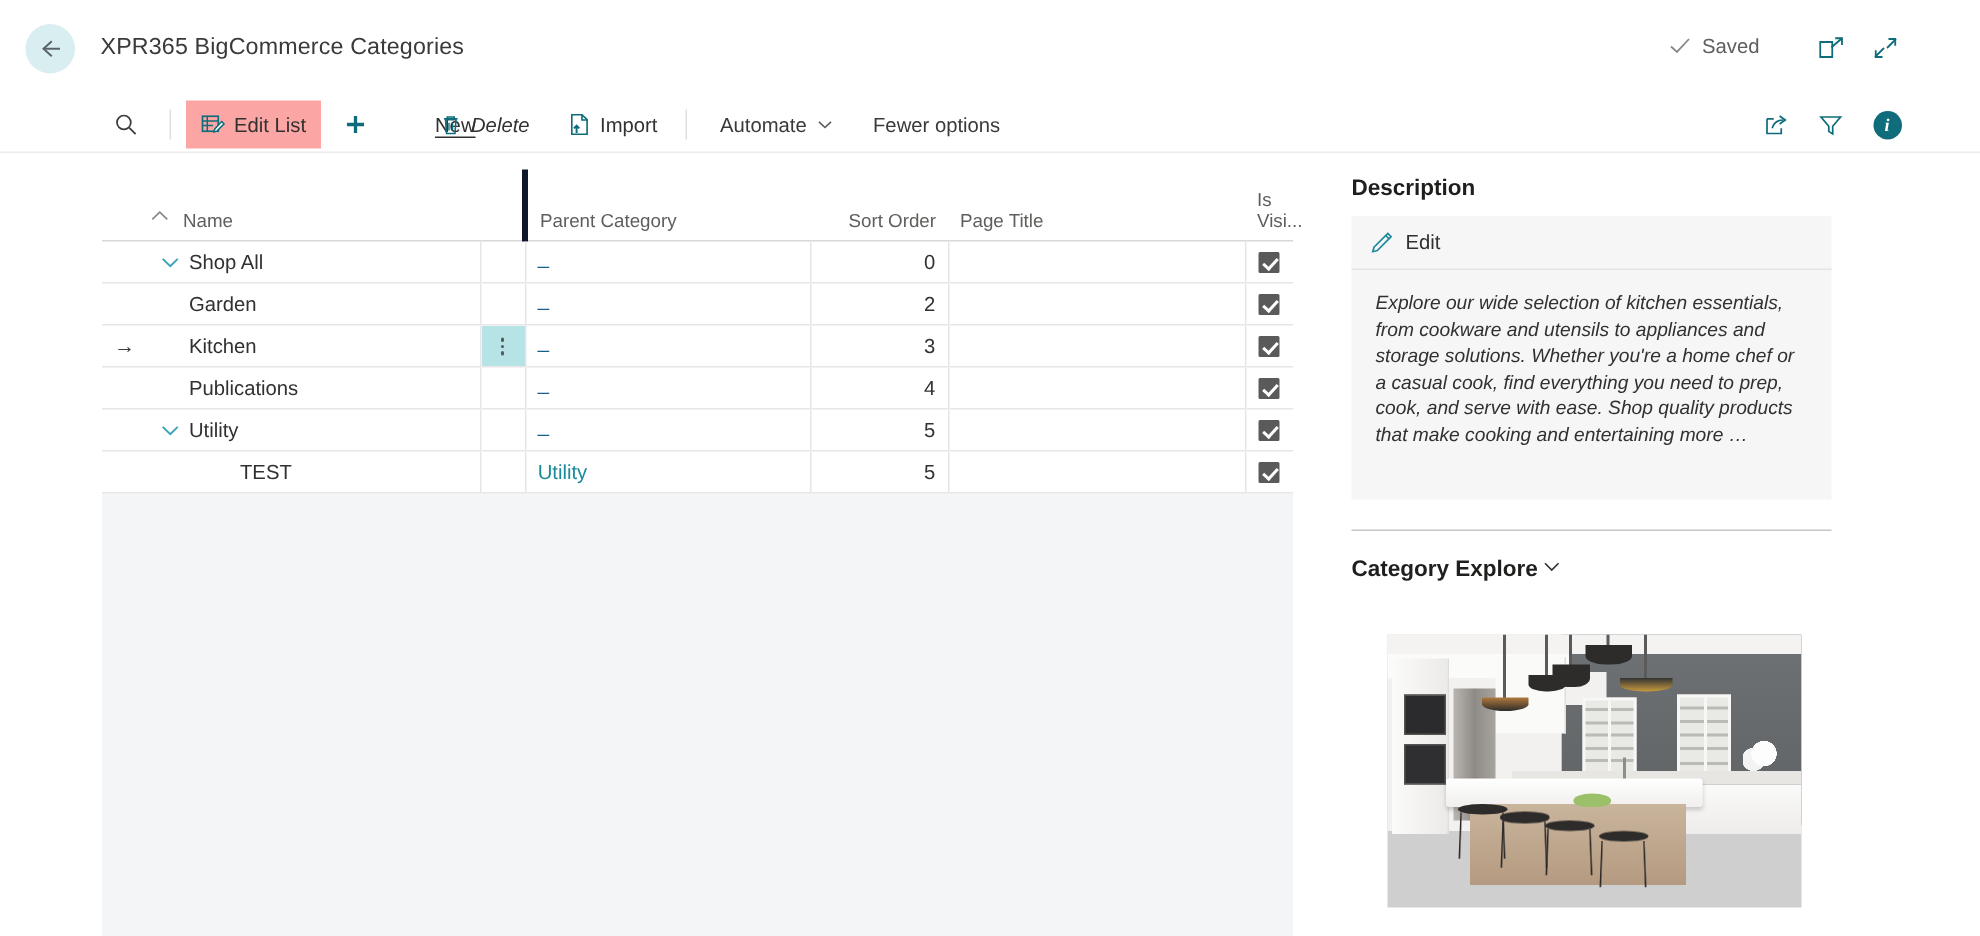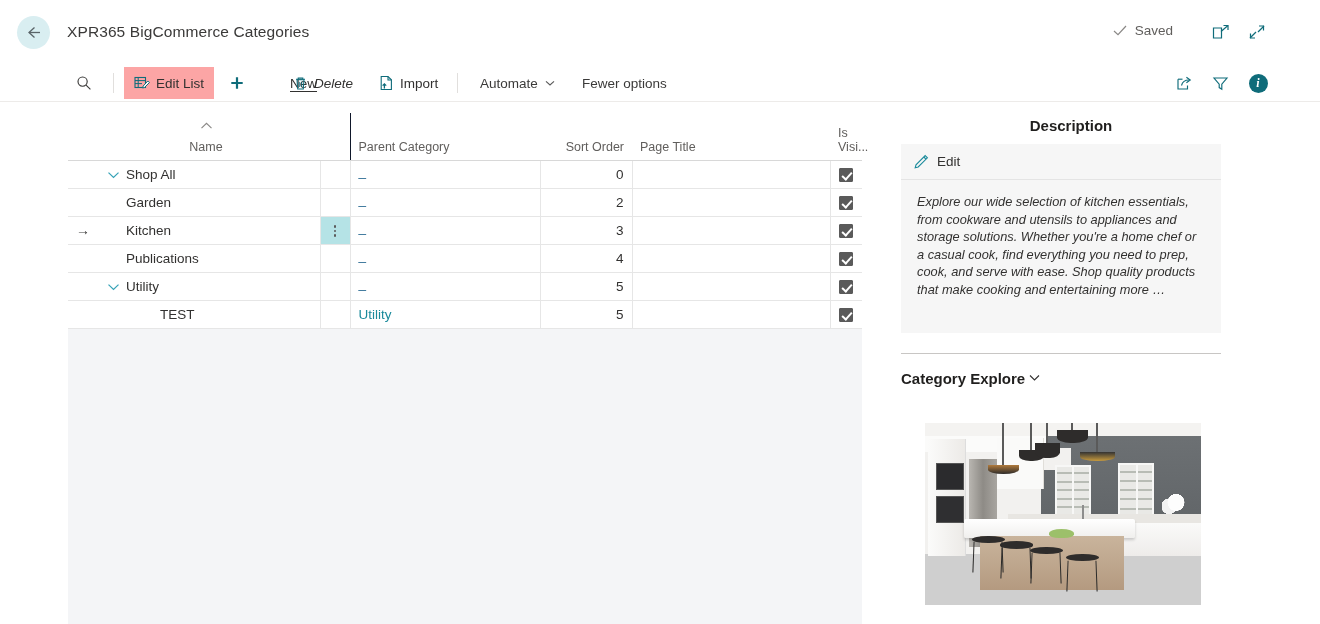--- a/index.html
+++ b/index.html
@@ -132,26 +132,26 @@
   td.c-dots { width: 30px; padding: 0; text-align: center;
               border-left: 1px solid #e6e6e6; }
   td.c-parent { width: 190px; border-left: 1px solid #e6e6e6; }
   td.c-sort { width: 92px; text-align: right; border-left: 1px solid #e6e6e6; }
   td.c-page { width: 198px; border-left: 1px solid #e6e6e6; }
   td.c-vis { width: 32px; text-align: center; border-left: 1px solid #e6e6e6; }
 
   th.h-sel { width: 24px; padding: 0; }
   th.h-name { width: 228px; padding-left: 22px; }
   th.h-dots { width: 30px; padding: 0; }
-  th.h-parent { width: 190px; border-left: 1px solid #0f172a; }
+  th.h-parent { width: 190px; border-left: 4px solid #0f172a; }
   th.h-sort { width: 92px; }
   th.h-page { width: 198px; }
   th.h-vis { width: 32px; padding: 0 4px 6px 4px; line-height: 14px; }
 
-  .hdr-name-inner { display: flex; align-items: center; gap: 9px; flex-direction: column; }
+  .hdr-name-inner { display: flex; gap: 9px; }
   .sort-caret { color: #8a8886; display: flex; }
 
   .name-cell { display: flex; align-items: center; height: 100%; }
   .tree-chev { width: 26px; display: flex; justify-content: center;
                align-items: center; color: #36a3b7; cursor: pointer; }
   .tree-spacer { width: 26px; }
   .name-text.lvl0 { padding-left: 0px; }
   .name-text.lvl1 { padding-left: 34px; }
 
   .row-arrow { color: #3b3a39; font-size: 14px; line-height: 1; }
@@ -180,21 +180,20 @@
   }
 
   
   .factbox {
     position: absolute; left: 901px; top: 113px; width: 340px; height: 511px;
     background: #ffffff;
   }
   .fb-title {
     font-size: 15px; font-weight: bold; color: #201f1e;
     margin: 4px 0 10px 0;
-    text-align: center;
   }
   .desc-card { background: #f6f6f6; width: 320px; }
   .desc-edit {
     display: flex; align-items: center; gap: 8px;
     height: 36px; padding: 0 12px;
     border-bottom: 1px solid #e4e4e4;
     font-size: 13.5px; color: #323130; cursor: pointer;
   }
   .desc-body {
     padding: 13px 16px 34px 16px;

